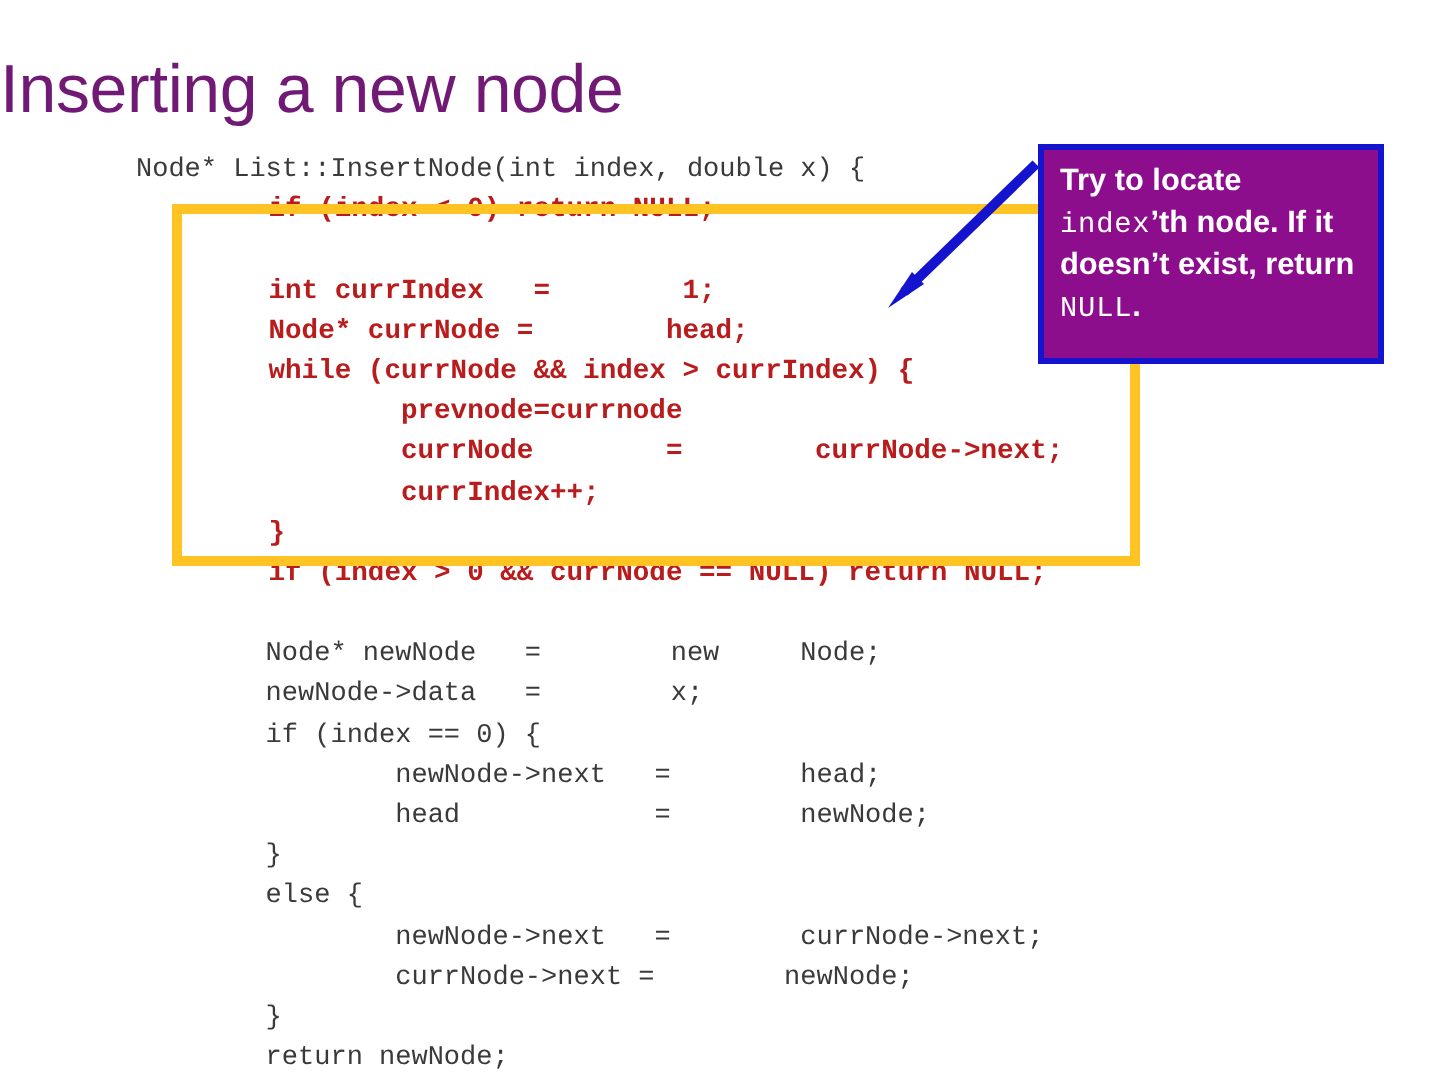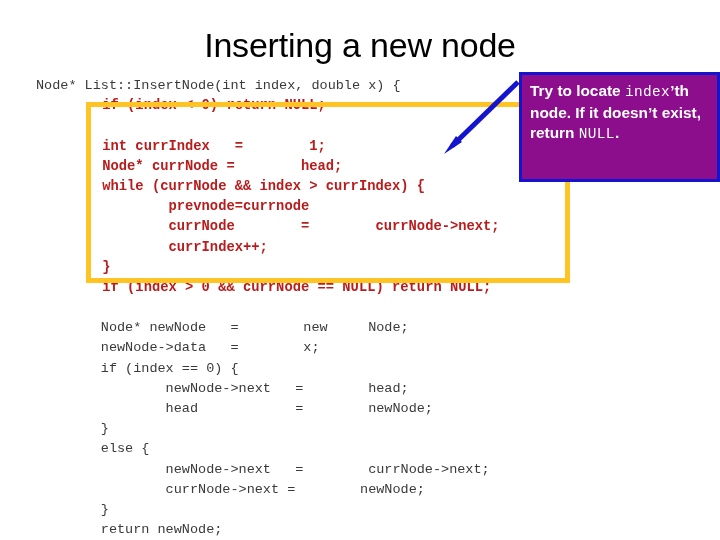--- a/index.html
+++ b/index.html
@@ -15,44 +15,44 @@
     overflow: hidden;
     font-family: "Liberation Sans", sans-serif;
   }
 
   
   #slide-title {
     position: absolute;
     left: 0;
     top: 26px;
     width: 720px;
-    text-align: center;
     font-family: "Liberation Sans", sans-serif;
     font-size: 34px;
     font-weight: 400;
-    color: #000000;
+    color: #701a75;
     letter-spacing: -0.2px;
     white-space: nowrap;
   }
 
   
   #code-block {
     position: absolute;
     left: 36px;
     top: 76px;
     width: 560px;
     font-family: "Liberation Mono", "DejaVu Sans Mono", monospace;
     font-size: 13.5px;
     line-height: 20.2px;
     color: #3a3a3a;
     white-space: pre;
   }
   .code-line {
     white-space: pre;
     height: 20.2px;
+    margin-left: 32px;
   }
   .code-line.hl {
     color: #b91c1c;
     font-weight: bold;
     font-size: 13.8px;
   }
   .code-line.blank {
     color: transparent;
   }
 
@@ -77,21 +77,21 @@
     width: 90px;
     height: 86px;
     pointer-events: none;
   }
 
   
   #callout-box {
     position: absolute;
     left: 519px;
     top: 72px;
-    width: 201px;
+    width: 173px;
     height: 110px;
     background: #8d0e8d;
     border: 3px solid #1414cf;
     box-sizing: border-box;
     padding: 6px 6px 6px 8px;
   }
   #callout-text {
     font-family: "Liberation Sans", sans-serif;
     font-size: 15.4px;
     font-weight: bold;

